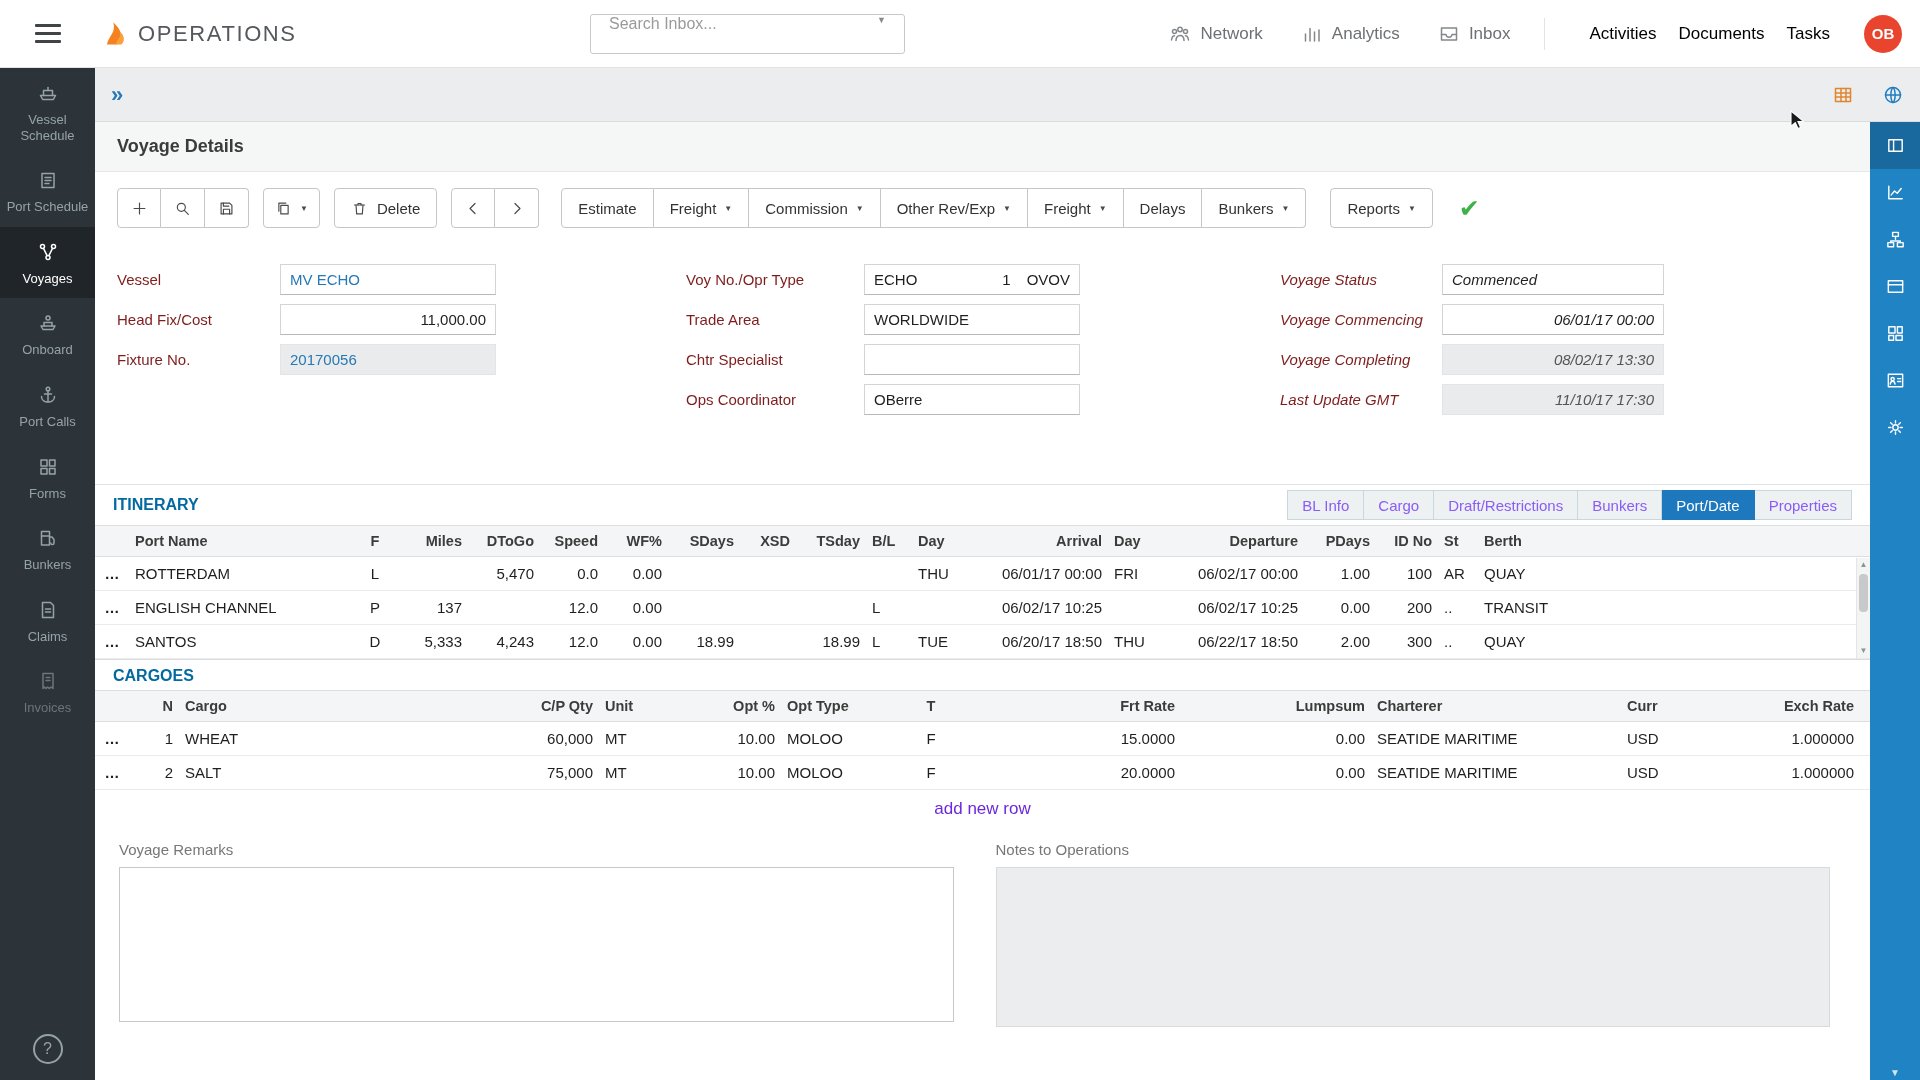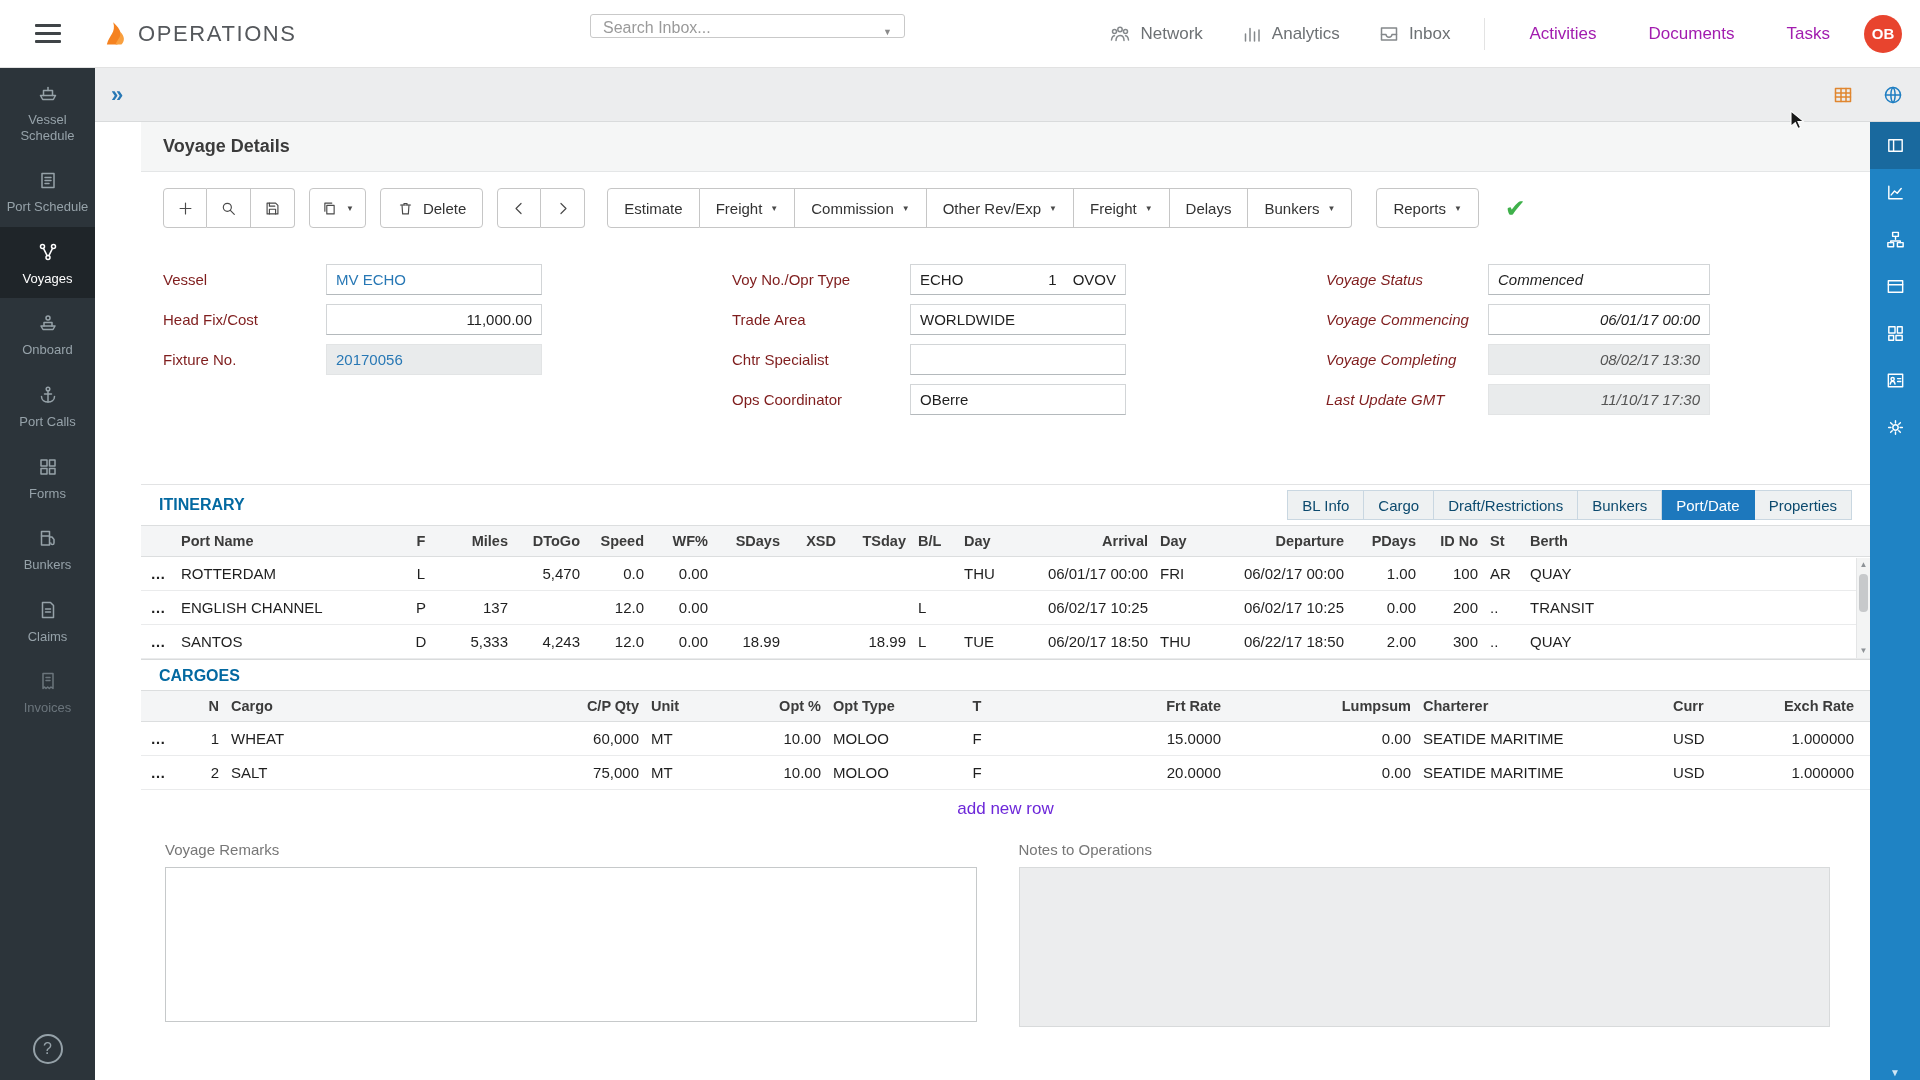--- a/index.html
+++ b/index.html
@@ -12,30 +12,30 @@
     stroke-width:1.5; stroke-linecap:round; stroke-linejoin:round; }
 
   
   .topbar { position:relative; height:68px; background:#fff; border-bottom:1px solid #e2e2e2;
     display:flex; align-items:center; z-index:5; }
   .hamburger { width:95px; display:flex; flex-direction:column; align-items:center; gap:5px; cursor:pointer; }
   .hbar { width:26px; height:3px; background:#3f4447; border-radius:1px; }
   .brand { display:flex; align-items:center; gap:9px; margin-left:6px; }
   .logo { width:28px; height:28px; }
   .brand-text { font-size:22px; letter-spacing:1.6px; color:#55585c; }
-  .searchbox { position:absolute; left:590px; top:14px; width:315px; height:24px;
+  .searchbox { position:absolute; left:590px; top:14px; width:315px; height:40px;
     border:1px solid #c9c9c9; border-radius:3px; background:#fff; display:flex;
-    align-items:flex-end; padding:0 12px; cursor:text; }
+    align-items:flex-start; padding:0 18px; cursor:text; }
   .search-ph { color:#9a9a9a; font-size:16px; flex:1; }
   .search-caret { color:#8a8a8a; font-size:9px; padding-left:10px; }
   .topnav { margin-left:auto; display:flex; align-items:center; gap:38px; padding-right:34px; }
   .nav-item { display:flex; align-items:center; gap:9px; color:#6d7174; font-size:17px; cursor:pointer; }
   .nav-item .icon { color:#84888b; width:22px; height:22px; }
-  .toplinks { display:flex; align-items:center; gap:52px; padding:6px 0 6px 44px;
-    border-left:1px solid #e3e3e3; color:#a21caf; font-size:17px; }
+  .toplinks { display:flex; align-items:center; gap:22px; padding:6px 0 6px 44px;
+    border-left:1px solid #e3e3e3; color:#000000; font-size:17px; }
   .top-link { cursor:pointer; }
   .avatar { width:38px; height:38px; border-radius:50%; background:#e8442e; color:#fff;
     font-size:15px; font-weight:bold; display:flex; align-items:center; justify-content:center;
     margin:0 18px 0 34px; cursor:pointer; }
 
   
   .app-row { display:flex; height:1012px; }
   .sidebar { width:95px; background:#2c343a; display:flex; flex-direction:column; }
   .side-items { display:flex; flex-direction:column; }
   .side-item { padding:14px 4px 12px; display:flex; flex-direction:column; align-items:center;
@@ -50,21 +50,21 @@
   .main { flex:1; display:flex; flex-direction:column; min-width:0; }
   .graystrip { height:54px; background:#ecedee; border-bottom:1px solid #d9dbdc;
     display:flex; align-items:center; padding:0 16px; }
   .expand { color:#2878b5; font-size:22px; font-weight:bold; cursor:pointer; }
   .strip-icons { margin-left:auto; display:flex; align-items:center; gap:28px; }
   .strip-ic { width:22px; height:22px; cursor:pointer; }
   .strip-ic.orange { color:#e0862f; }
   .strip-ic.blue { color:#1f7ec2; }
 
   .content-row { flex:1; display:flex; min-height:0; }
-  .content { flex:1; min-width:0; background:#fff; display:flex; flex-direction:column; overflow:hidden;margin-left:46px; }
+  .content { flex:1; min-width:0; background:#fff; display:flex; flex-direction:column; overflow:hidden; }
   .rightstrip { width:50px; background:#1f83c4; display:flex; flex-direction:column; position:relative; }
   .rs-icon { width:50px; height:47px; display:flex; align-items:center; justify-content:center;
     color:#fff; cursor:pointer; }
   .rs-icon.active { background:#19699e; }
   .rs-ic { width:21px; height:21px; }
   .rs-bottom { position:absolute; bottom:2px; left:0; width:50px; text-align:center;
     color:#cfe6f5; font-size:10px; cursor:pointer; }
 
   .titlebar { height:50px; flex:0 0 50px; background:#f5f6f6; border-bottom:1px solid #e4e6e7;
     display:flex; align-items:center; padding:0 22px; font-size:18px; font-weight:bold; color:#3b3b3b; }
@@ -102,21 +102,21 @@
   .composite .seg2 { margin-right:16px; }
   .fcol1 .flabel { width:163px; }  .fcol1 .ffield { width:216px; }
   .fcol2 { margin-left:190px; }    .fcol2 .flabel { width:178px; } .fcol2 .ffield { width:216px; }
   .fcol3 { margin-left:200px;font-style:italic; }    .fcol3 .flabel { width:162px; } .fcol3 .ffield { width:222px; }
 
   
   .sect-head { display:flex; align-items:center; border-top:1px solid #e2e3e4; padding:5px 18px; }
   .sect-title { font-weight:bold; font-size:16px; color:#0369a1; }
   .tabs { margin-left:auto; display:flex; }
   .tab { height:30px; display:flex; align-items:center; padding:0 14px; font-size:15px;
-    color:#0c4a6e; background:#eef1f2; border:1px solid #c9d7e1; border-left-width:0; cursor:pointer; }
+    color:#8b5cf6; background:#eef1f2; border:1px solid #c9d7e1; border-left-width:0; cursor:pointer; }
   .tab:first-child { border-left-width:1px; }
   .tab.active { background:#1d78bd; border-color:#1d78bd; color:#fff; }
 
   table.grid { border-collapse:collapse; table-layout:fixed; width:100%; }
   table.grid th { background:#f4f5f6; border-top:1px solid #dcdedf; border-bottom:1px solid #dcdedf;
     font-size:14.5px; color:#3c3c3c; padding:7px 6px; white-space:nowrap; overflow:hidden; }
   table.grid td { border-bottom:1px solid #eaebec; font-size:15px; color:#1f1f1f;
     padding:8px 6px; white-space:nowrap; overflow:hidden; cursor:default; }
   table.grid td:last-child, table.grid th:last-child { padding-right:16px; }
   .al { text-align:left; } .ar { text-align:right; } .ac { text-align:center; }

